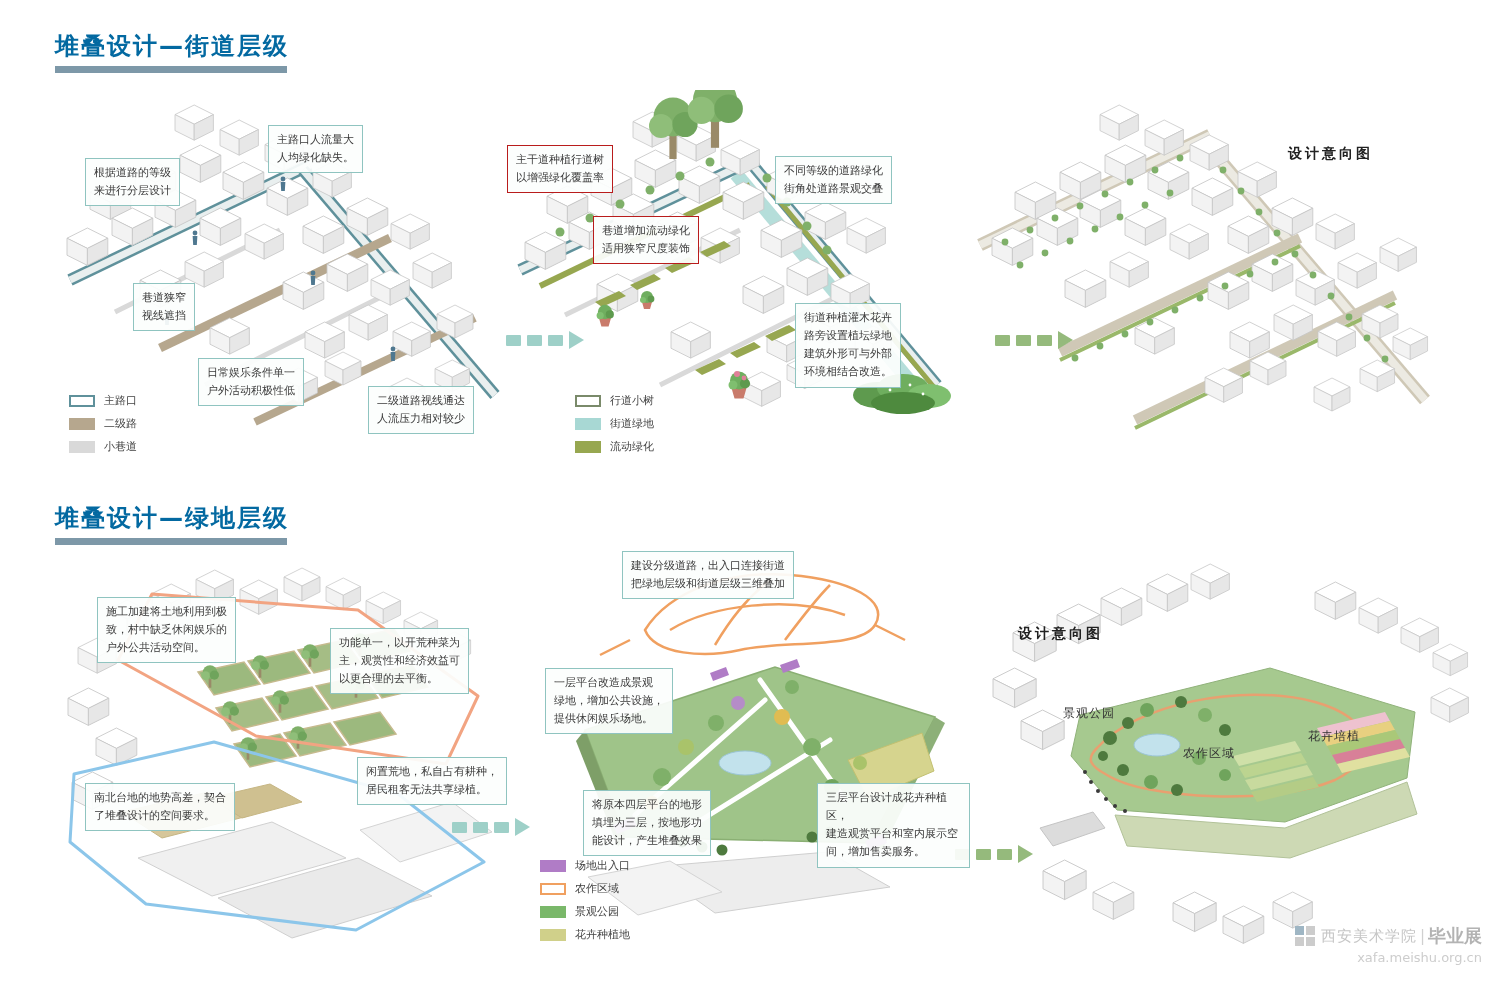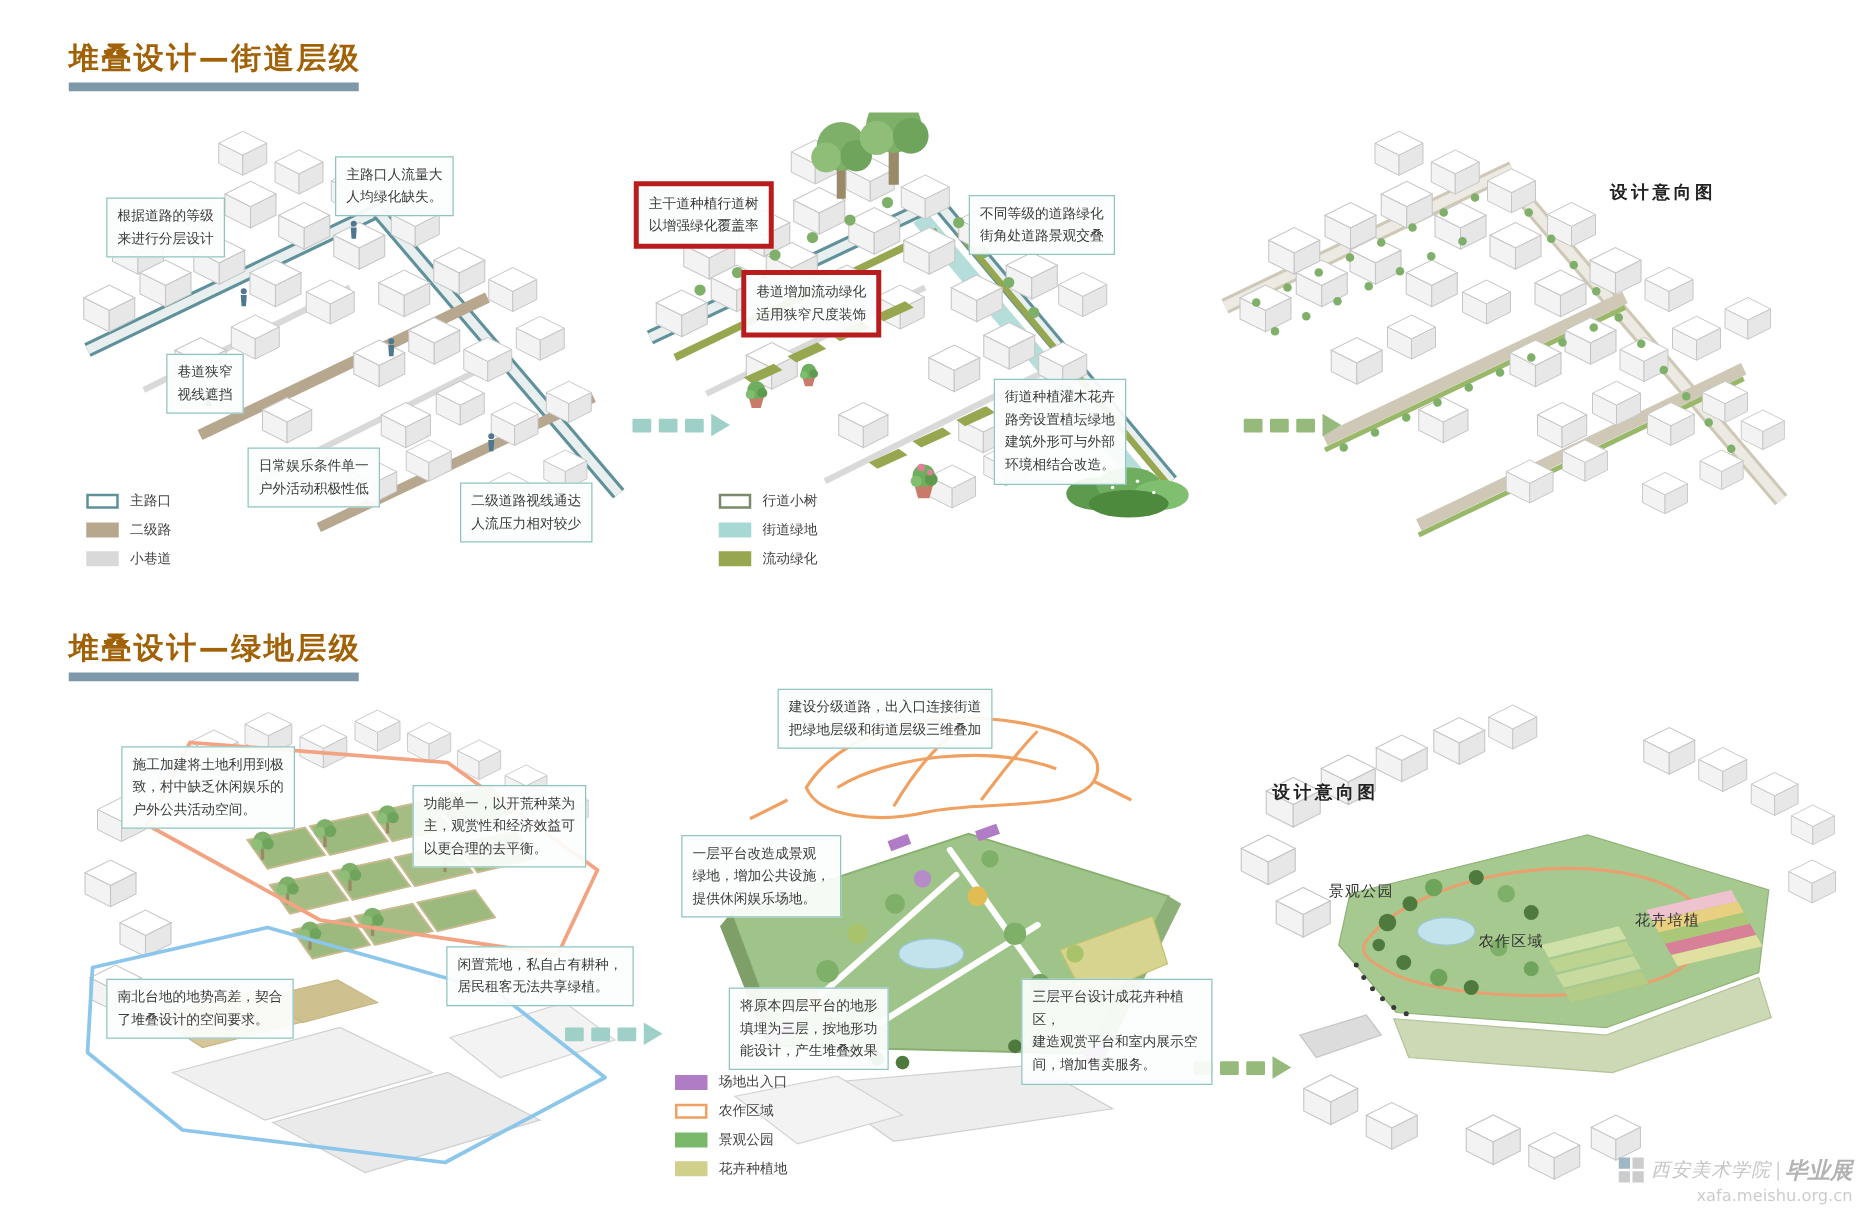--- a/index.html
+++ b/index.html
@@ -1,29 +1,29 @@
 <!DOCTYPE html>
 <html><head>
 <meta charset="utf-8">
 <style>
   * { margin:0; padding:0; box-sizing:border-box; }
   html,body { background:#ffffff; }
   body { font-family:"DejaVu Sans","Liberation Sans",sans-serif; }
   .board { position:relative; width:1500px; height:983px; background:#ffffff; overflow:hidden; }
 
-  .sec-title { position:absolute; font-size:24px; font-weight:bold; color:#a16207; letter-spacing:2px; }
+  .sec-title { position:absolute; font-size:24px; font-weight:bold; color:#0369a1; letter-spacing:2px; }
   .sec-rule { position:absolute; height:7px; background:#7d98a8; }
 
   .panel { position:absolute; }
   .panel > svg { position:absolute; left:0; top:0; }
 
   .callout { position:absolute; font-size:11px; line-height:1.65; color:#3a3a3a;
              padding:5px 8px; white-space:pre-line; background:rgba(252,254,253,0.93); z-index:4; }
   .callout.teal  { border:1px solid #8fc4c0; }
-  .callout.green { border:4px solid #b91c1c; }
+  .callout.green { border:1px solid #b91c1c; }
   .callout.ctr { text-align:right; }
 
   .intent { position:absolute; font-size:14px; color:#222222; letter-spacing:3px; z-index:4; font-weight:bold; }
 
   .legend { position:absolute; z-index:4; }
   .lg-item { display:flex; align-items:center; margin-bottom:8px; font-size:11px; color:#444444; }
   .sw { width:26px; height:12px; margin-right:9px; flex:none; }
   .sw-main-road   { background:#ffffff; border:2px solid #5f919b; }
   .sw-second-road { background:#b6a78e; }
   .sw-alley       { background:#d9d9d9; }
@@ -44,21 +44,21 @@
   .arrow .head { width:0; height:0; border-top:9px solid transparent; border-bottom:9px solid transparent;
                  border-left:15px solid; }
   .arrow.teal-a i { background:#9ed0c8; }
   .arrow.teal-a .head { border-left-color:#9ed0c8; }
   .arrow.green-a i { background:#95ba7c; }
   .arrow.green-a .head { border-left-color:#95ba7c; }
 
   .scene-label { position:absolute; font-size:12px; color:#333; z-index:4; letter-spacing:1px; }
 
   .wm { position:absolute; right:18px; bottom:18px; text-align:right; z-index:5; }
-  .wm-top { display:flex; align-items:center; justify-content:space-between;font-style:italic; }
+  .wm-top { display:flex; align-items:center; justify-content:space-between; }
   .wm-logo { width:20px; height:20px; margin-right:6px; display:grid; grid-template-columns:9px 9px; gap:2px; }
   .wm-logo span { background:#cccccc; }
   .wm-logo span:first-child { background:#9fb6c4; }
   .wm-school { font-size:15px; color:#c6c6c6; letter-spacing:1px; }
   .wm-sep { font-size:15px; color:#d0d0d0; margin:0 3px; }
   .wm-exp { font-size:18px; font-weight:bold; color:#b3b3b3; }
   .wm-url { font-size:13px; color:#cdcdcd; margin-top:2px; }
 </style>
 </head>
 <body>

